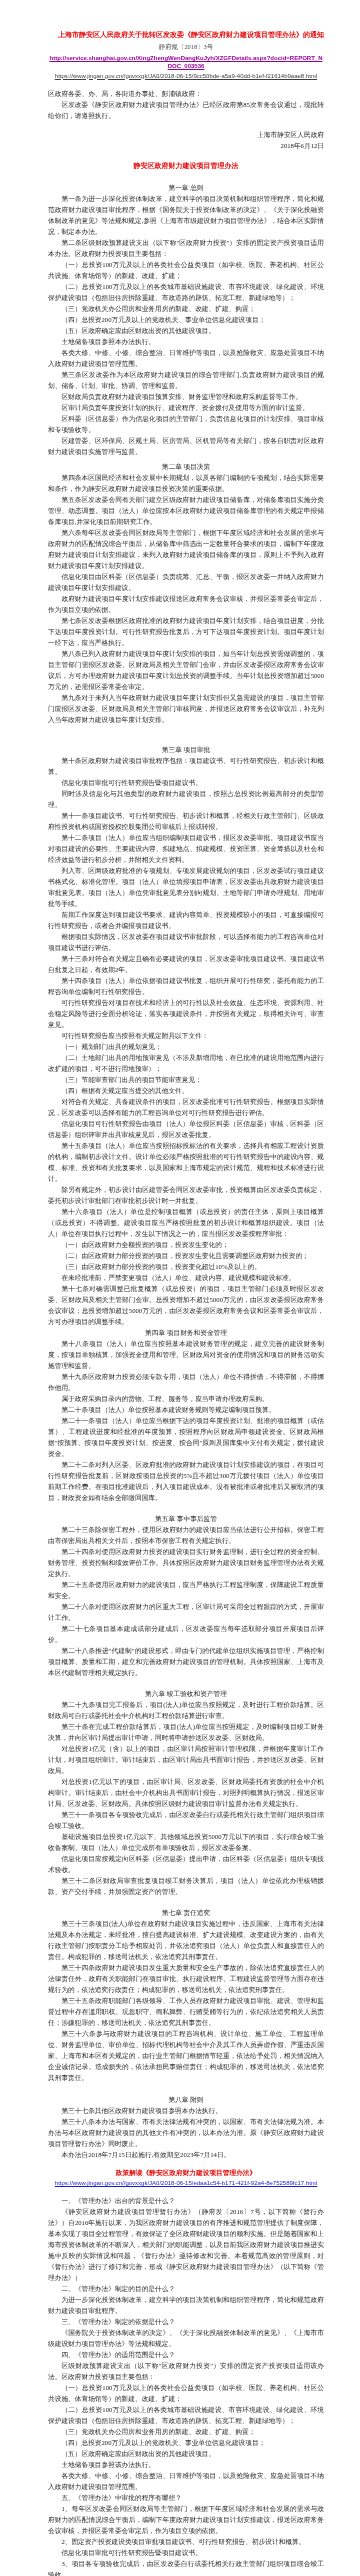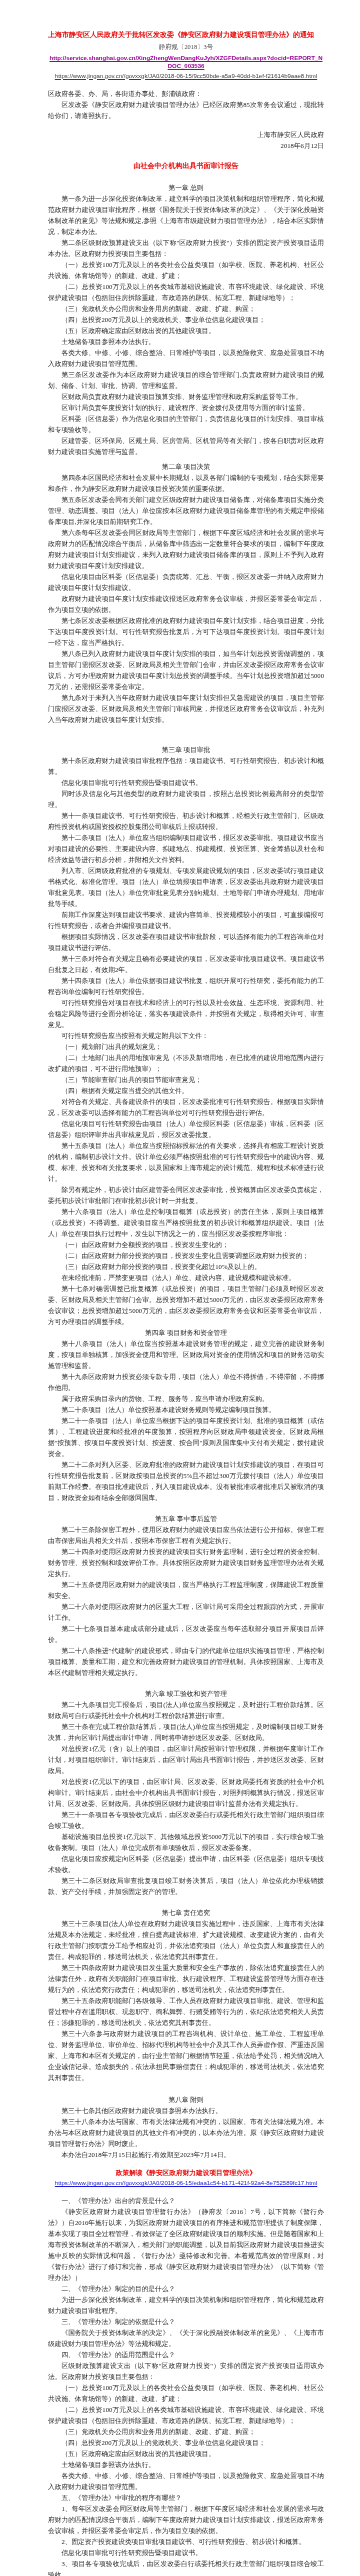--- a/index.html
+++ b/index.html
@@ -1,19 +1,19 @@
 <!DOCTYPE html>
 <html style="font-size:8.2px"><head>
 <meta charset="utf-8">
 <style>
   html,body{margin:0;padding:0;background:#ffffff;}
   .page{width:361px;height:2678px;overflow:hidden;background:#ffffff;
         font-family:"Liberation Serif","DejaVu Serif",serif;color:#262626;}
   .content{margin:0 37px 0 48px;padding-top:30px;}
-  .notice-title{color:#e60c0c;font-weight:bold;font-size:7px;text-align:left;line-height:11.3px;}
+  .notice-title{color:#e60c0c;font-weight:bold;font-size:7px;text-align:right;line-height:11.3px;}
   .doc-number{text-align:center;font-size:6.4px;color:#4a4a4a;line-height:11.3px;}
   .links{text-align:center;font-family:"Liberation Sans",sans-serif;font-size:6px;line-height:8.2px;margin-top:1.5px;}
   .links a{display:block;word-break:break-all;}
   .link-primary{color:#990099;font-weight:bold;text-decoration:underline;}
   .link-secondary{color:#3d3d3d;text-decoration:underline;margin-top:1px;}
   .salutation{margin-top:8.2px;font-size:6.7px;line-height:11px;}
   .para{font-size:6.7px;line-height:11px;text-align:justify;text-indent:2em;margin:0;}
   .signature{text-align:right;margin-top:8.2px;}
   .signature div{line-height:11px;font-size:6.7px;}
   .measure-title{margin-top:10.3px;color:#e60c0c;font-weight:bold;font-size:7px;text-align:center;line-height:11.3px;}
@@ -38,21 +38,21 @@
     </div>
 
     <div class="salutation">区政府各委、办、局，各街道办事处、彭浦镇政府：</div>
     <p class="para">区发改委《静安区政府财力建设项目管理办法》已经区政府第85次常务会议通过，现批转给你们，请遵照执行。</p>
 
     <div class="signature">
       <div>上海市静安区人民政府</div>
       <div>2018年6月12日</div>
     </div>
 
-    <div class="measure-title">由社会中介机构出具书面审计报告</div>
+    <div class="measure-title">静安区政府财力建设项目管理办法</div>
 
     <div id="measure-chapters">
         <div class="chapter-heading" style="margin-top: 9.3px;">第一章 总则</div>
         <p class="para">第一条为进一步深化投资体制改革，建立科学的项目决策机制和组织管理程序，简化和规范政府财力建设项目审批程序，根据《国务院关于投资体制改革的决定》、《关于深化投融资体制改革的意见》等法规和规定,参照《上海市市级建设财力项目管理办法》，结合本区实际情况，制定本办法。</p>
         <p class="para">第二条区级财政预算建设支出（以下称"区政府财力投资"）安排的固定资产投资项目适用本办法。区政府财力投资项目主要包括：</p>
         <p class="para">（一）总投资100万元及以上的各类社会公益类项目（如学校、医院、养老机构、社区公共设施、体育场馆等）的新建、改建、扩建；</p>
         <p class="para">（二）总投资100万元及以上的各类城市基础设施建设、市容环境建设、绿化建设、环境保护建设项目（包括旧住房拆除重建、市政道路的辟筑、拓宽工程、新建绿地等）；</p>
         <p class="para">（三）党政机关办公用房和业务用房的新建、改建、扩建、购置；</p>
         <p class="para">（四）总投资200万元及以上的党政机关、事业单位信息化建设项目；</p>
         <p class="para">（五）区政府确定应由区财政出资的其他建设项目。</p>

